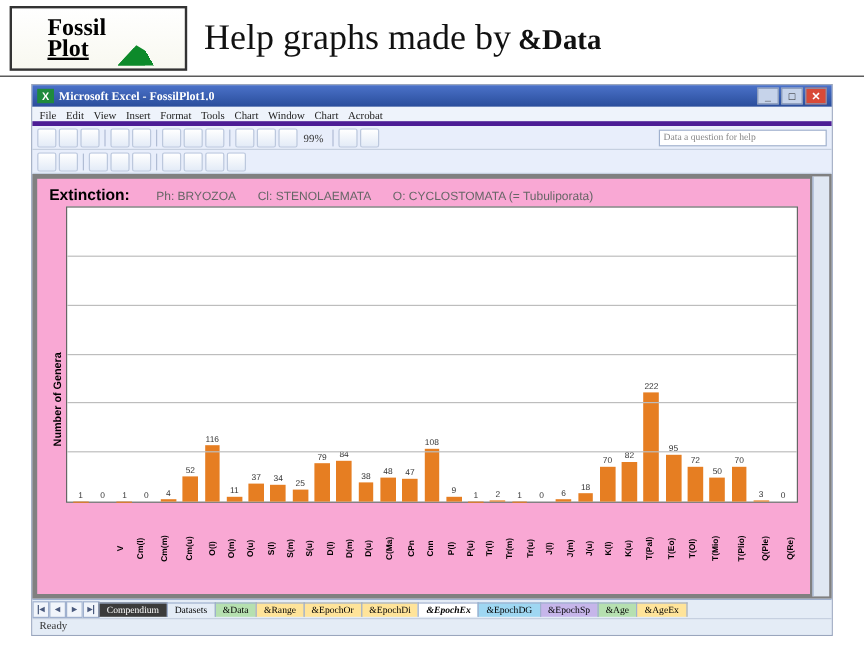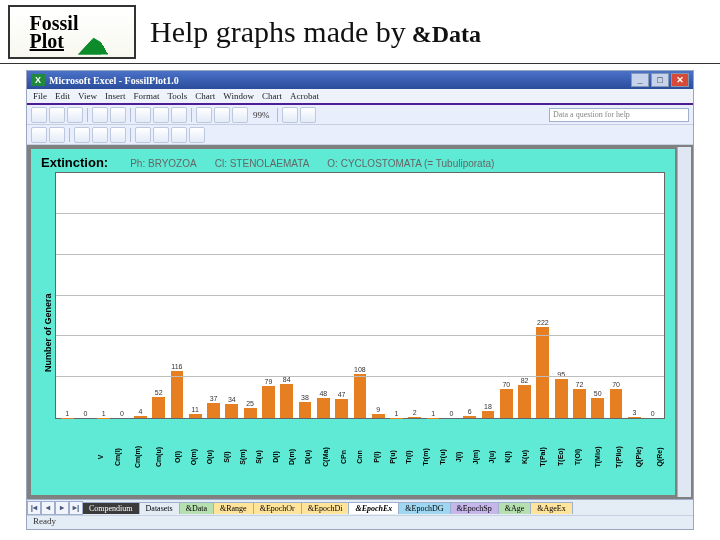--- a/index.html
+++ b/index.html
@@ -12,21 +12,21 @@
   }
   .topbar {
     display: flex;
     align-items: center;
     height: 64px;
     border-bottom: 1px solid #333;
     padding: 2px 8px;
     position: relative;
   }
   .logo {
-    width: 128px; height: 54px;
+    width: 148px; height: 54px;
     border: 2px solid #333;
     background: linear-gradient(to bottom,#fff,#f8f8f0);
     display: flex; align-items: center; justify-content: center;
     position: relative; overflow: hidden;
   }
   .logo::after {
     content: ""; position: absolute; right: 4px; top: 6px;
     width: 52px; height: 42px;
     background: linear-gradient(60deg,#0d8a2a 30%,transparent 30%),
                 linear-gradient(60deg,#0d8a2a 40%,transparent 40%);
@@ -56,31 +56,31 @@
   }
   .ex-title {
     background: linear-gradient(#4b72c9,#2a4d9b);
     height: 18px; display: flex; align-items: center;
     font: 700 10px Tahoma; color: #fff; padding: 0 4px;
   }
   .ex-title .xicon { width: 14px; height: 12px; background: #1f8a3c; color:#fff; font: 900 9px/12px Arial; text-align:center; margin-right:4px; }
   .ex-title-gap { flex: 1; }
   .winbtn { width: 18px; height: 14px; background:#c6d3ea; border:1px solid #8597b6; margin-left:2px; font: 700 9px/12px Arial; text-align:center; color:#1a1a1a; }
   .winbtn.close { background:#d84a38; color:#fff; }
-  .ex-menu { background:#eef3fb; height:16px; font: 400 9px Tahoma; color:#222; display:flex; gap:8px; padding:2px 6px; border-bottom:2px solid #4c1d95; }
+  .ex-menu { background:#eef3fb; height:16px; font: 400 9px Tahoma; color:#222; display:flex; gap:8px; padding:2px 6px; border-bottom:4px solid #4c1d95; }
   .ex-menu span { text-decoration: underline; text-decoration-color: transparent; }
   .ex-tb { background:#e8eefb; height:20px; border-bottom:1px solid #c6d0e0; display:flex; align-items:center; gap:2px; padding:0 4px;}
   .tbtn { width:16px; height:16px; border:1px solid #bcc8dd; background:linear-gradient(#fff,#e3ebf7); border-radius:2px; }
   .tsep { width:1px; height:14px; background:#b0bcd4; margin:0 2px; }
   .tspan { font: 400 9px Tahoma; color:#333; margin:0 3px; }
   .helpbox { margin-left:auto; width:140px; height:14px; border:1px solid #9fb0ce; background:#fff; font:400 8px Tahoma; color:#888; padding:1px 3px; white-space:nowrap; overflow:hidden; }
 
   
   .sheet { flex:1; background:#808080; display:flex; padding:2px; }
-  .chart-card { background:#5eead4; flex:1; margin:2px; display:flex; flex-direction:column; padding:6px 10px 2px 10px; position:relative; }
+  .chart-card { background:#f9a8d4; flex:1; margin:2px; display:flex; flex-direction:column; padding:6px 10px 2px 10px; position:relative; }
   .card-vbar { width:14px; background:#dfe7f2; border-left:1px solid #9fb0ce; }
   .chart-title-row { display:flex; gap:18px; font: 400 10px Arial; color:#666; align-items:baseline; margin-bottom:2px; }
   .chart-title-row b { font: 700 13px Arial; color:#000; margin-right:4px;}
   .chart-body { flex:1; display:flex; min-height:0; }
   .ylabel { writing-mode: vertical-rl; transform: rotate(180deg); font:700 9px Arial; text-align:center; padding:0 2px; }
   .yticks { width:24px; display:flex; flex-direction:column; justify-content:space-between; align-items:flex-end; font:700 9px Arial; padding:2px 2px 16px 0; }
   .plot { flex:1; border:1px solid #666; position:relative; margin-bottom:16px; background:#fff; }
   .grid { position:absolute; left:0; right:0; height:0; border-top:1px solid #bdbdbd; }
   .bars { position:absolute; inset:0; display:flex; align-items:flex-end; justify-content:space-around; padding:0 2px; }
   .baritem { flex:1; display:flex; flex-direction:column; align-items:center; justify-content:flex-end; height:100%; position:relative; }

